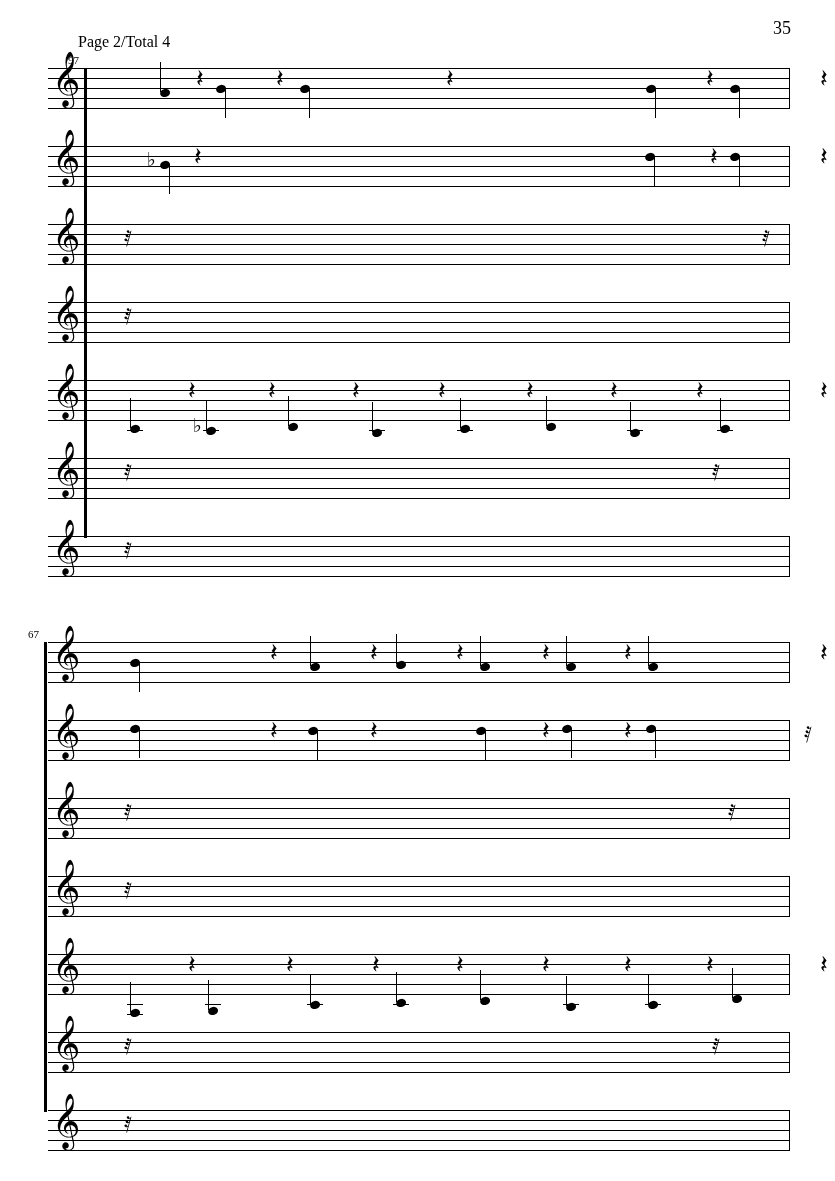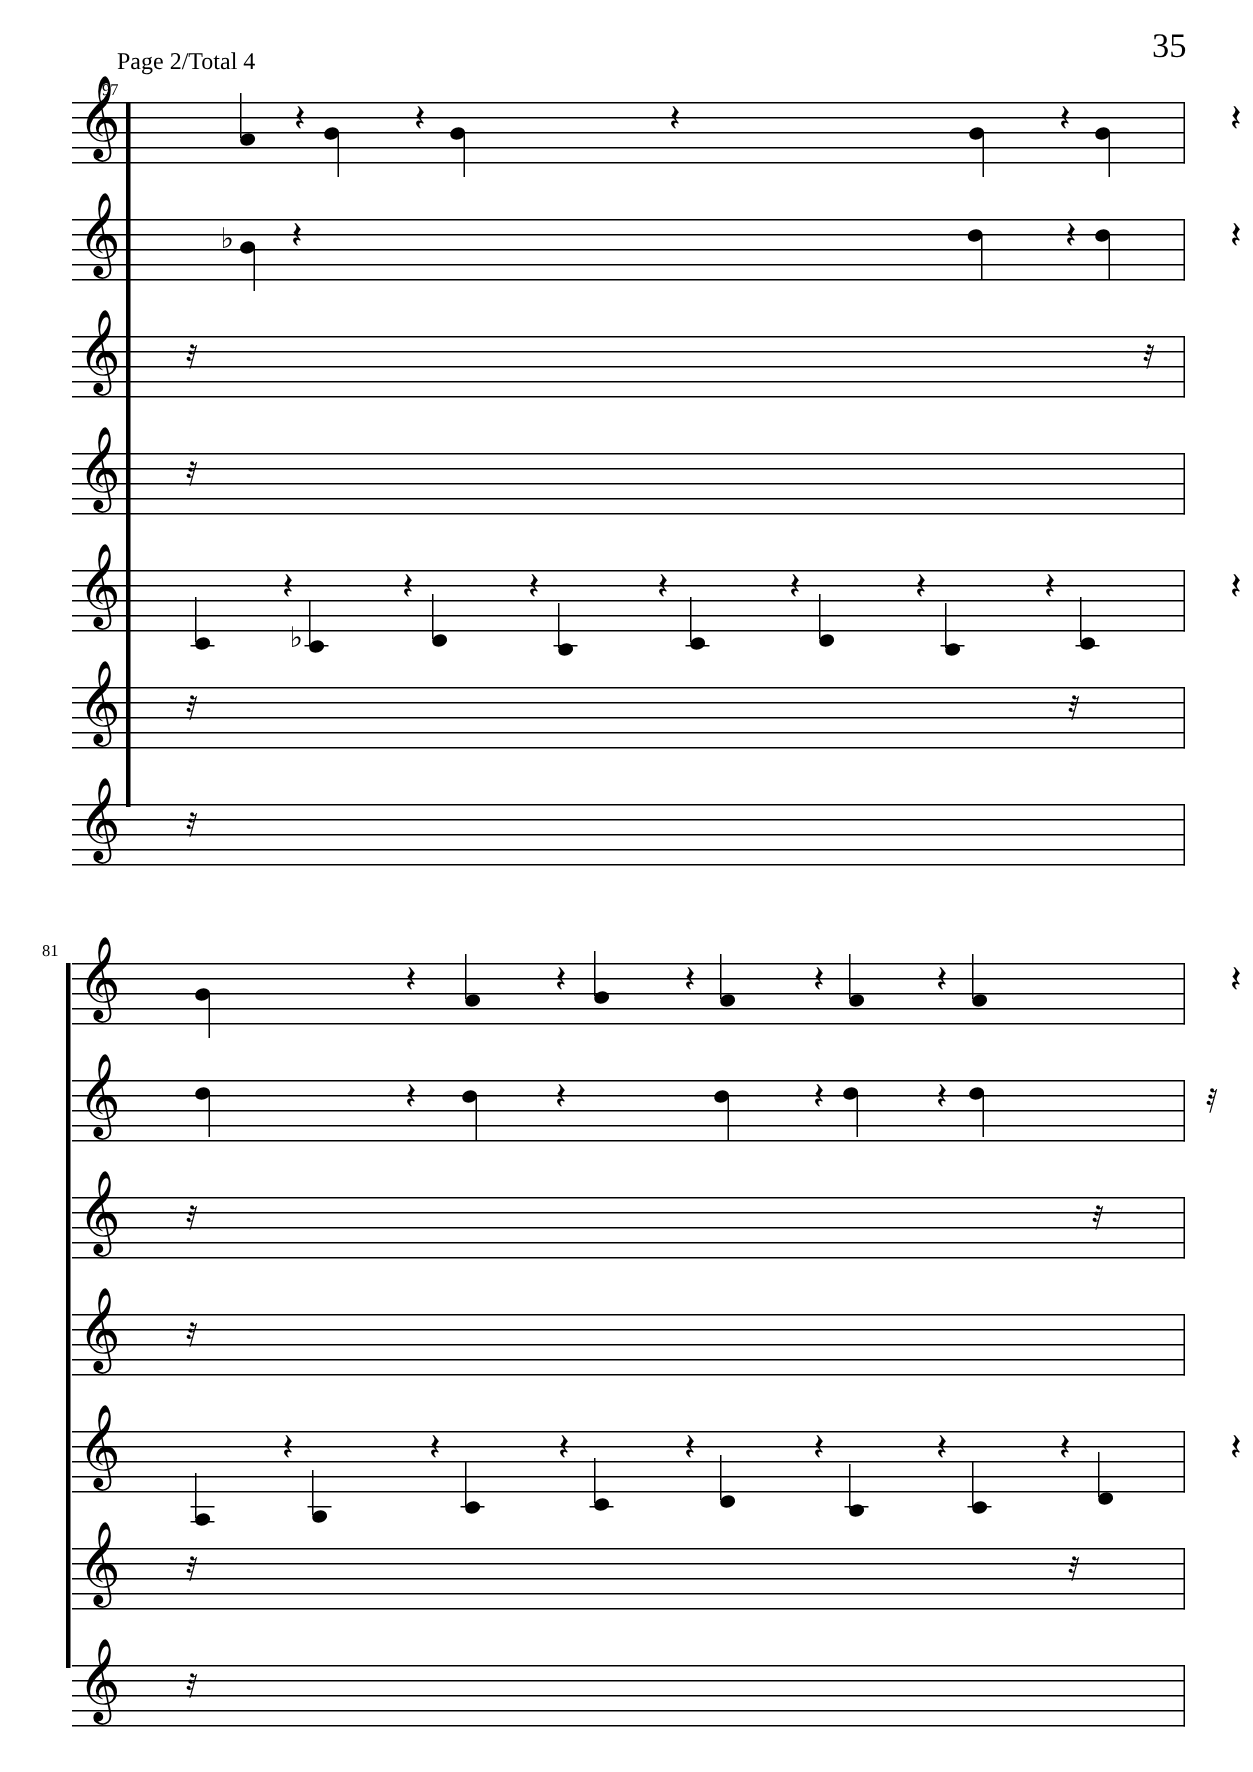--- a/index.html
+++ b/index.html
@@ -18,21 +18,21 @@
   .page {
     position: absolute;
     left: 0; top: 0;
     width: 835px;
     height: 1181px;
   }
   .page-number {
     position: absolute;
     right: 44px;
     top: 18px;
-    font-size: 23px;
+    font-size: 18px;
     font-family: "Liberation Serif", serif;
   }
   .page-header {
     position: absolute;
     left: 78px;
     top: 33px;
     font-size: 16px;
     font-family: "Liberation Serif", serif;
   }
   .system {
@@ -127,21 +127,21 @@
 
   <div class="page-number">35</div>
   <div class="page-header">Page 2/Total 4</div>
 
   <div class="system" style="top:0;left:0;width:809px;height:560px;margin-left:40px;">
     <div class="measure-number" style="left:28px;top:54px;">97</div>
     <div class="sys-brace" style="top:68px;height:470px;"></div>
   </div>
 
   <div class="system" style="top:0;left:0;width:835px;height:560px;">
-    <div class="measure-number" style="left:28px;top:628px;">81</div>
+    <div class="measure-number" style="left:28px;top:628px;">67</div>
     <div class="sys-brace" style="top:642px;height:470px;"></div>
   </div>
 
   <div id="staff-layer">
       <div class="staff" style="top: 68px;">
         <div class="line l0"></div>
         <div class="line l1"></div>
         <div class="line l2"></div>
         <div class="line l3"></div>
         <div class="line l4"></div>

